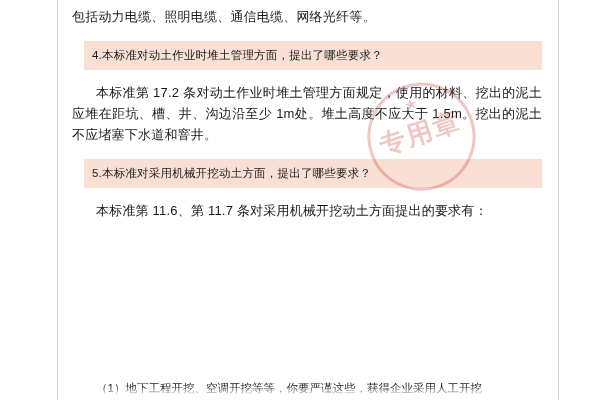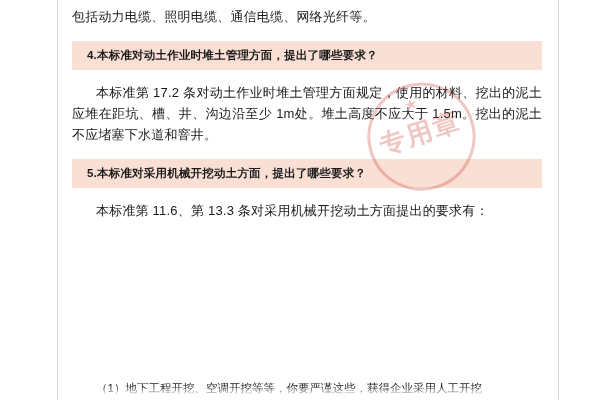--- a/index.html
+++ b/index.html
@@ -49,25 +49,25 @@
     font-size: 13px;
     line-height: 21px;
     color: #1a1a1a;
     text-align: justify;
     letter-spacing: 0.2px;
   }
   p.indent {
     text-indent: 24px;
   }
   .heading {
-    margin: 14px 0 12px 0;
-    padding: 6px 8px 6px 15px;
+    margin: 14px 0 12px 12px;
+    padding: 6px 8px 6px 8px;
     background: #fae0d4;
     font-size: 11.5px;
-    font-weight: bold;
+    font-weight: normal;
     color: #1a1a1a;
     line-height: 17px;
     letter-spacing: 0.2px;
   }
   .first-block {
     padding-top: 6px;
   }
   .tail-fade {
     position: absolute;
     left: 72px;
@@ -147,21 +147,21 @@
     <p class="para first-block">包括动力电缆、照明电缆、通信电缆、网络光纤等。</p>
 
 
     <div class="heading">4.本标准对动土作业时堆土管理方面，提出了哪些要求？</div>
 
     <p class="para indent">本标准第 17.2 条对动土作业时堆土管理方面规定，使用的材料、挖出的泥土应堆在距坑、槽、井、沟边沿至少 1m处。堆土高度不应大于 1.5m。挖出的泥土不应堵塞下水道和窨井。</p>
 
 
     <div class="heading">5.本标准对采用机械开挖动土方面，提出了哪些要求？</div>
 
-    <p class="para indent">本标准第 11.6、第 13.3 条对采用机械开挖动土方面提出的要求有：</p>
+    <p class="para indent">本标准第 11.6、第 11.7 条对采用机械开挖动土方面提出的要求有：</p>
 
   </div>
 
   <div class="tail-fade">（1）地下工程开挖、空调开挖等等，你要严谨这些，获得企业采用人工开挖</div>
   <div class="fade-mask"></div>
 
   <div class="watermark">
     <div class="wm-ring"></div>
     <div class="wm-star">★</div>
     <div class="wm-text">专用章</div>

